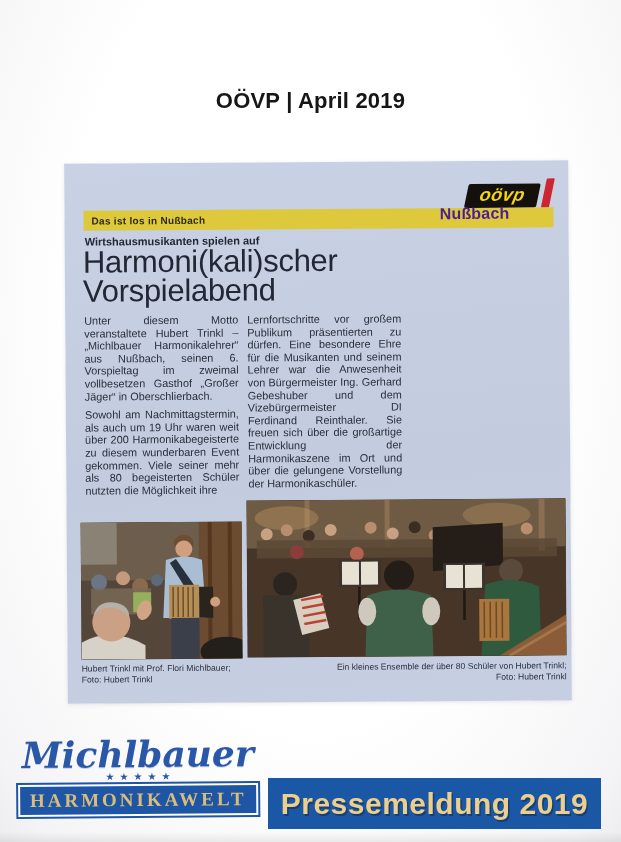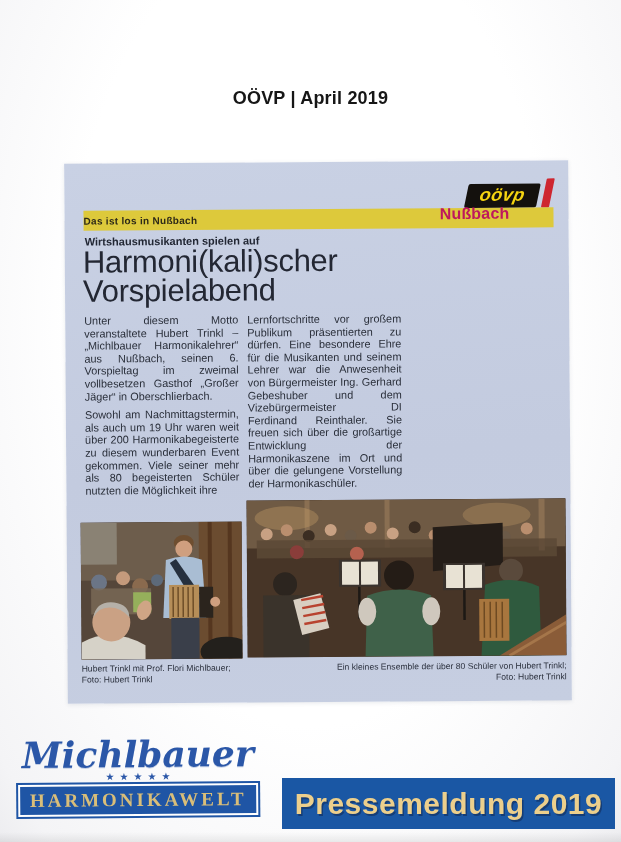--- a/index.html
+++ b/index.html
@@ -12,41 +12,41 @@
     position:relative;width:621px;height:842px;overflow:hidden;
     background:radial-gradient(ellipse at 50% 38%,#ffffff 55%,#f4f4f6 92%,#ededf0 100%);
   }
   .page::after{
     content:"";position:absolute;left:0;right:0;bottom:0;height:10px;
     background:linear-gradient(to bottom,rgba(0,0,0,0),rgba(0,0,0,0.07));
     pointer-events:none;
   }
   .page-title{
     position:absolute;top:88px;left:0;width:100%;
-    text-align:center;font-size:18px;font-weight:600;color:#161616;
+    text-align:center;font-size:22px;font-weight:600;color:#161616;
     letter-spacing:0.2px;
   }
   
   .clipping{
     position:absolute;left:66px;top:162px;width:504px;height:540px;
     background:linear-gradient(175deg,#c9d1e4 0%,#c3cbdf 55%,#c6cee1 100%);
     transform:rotate(-0.4deg);
     box-shadow:0 1px 4px rgba(60,70,100,0.12);
   }
   .band{
     position:absolute;left:19px;top:47px;width:470px;height:20px;
     background:#ddc93b;
   }
   .band-left{
-    display:inline-block;font-size:10px;font-weight:700;
+    display:inline-block;margin-left:8px;font-size:10px;font-weight:700;
     color:#2e2a18;line-height:20px;letter-spacing:0.3px;
   }
   .band-right{
     position:absolute;right:44px;top:-3px;font-size:16px;font-weight:800;
-    color:#be185d;letter-spacing:0.2px;margin-left:28px;
+    color:#4c1d95;letter-spacing:0.2px;margin-left:28px;
   }
   .oovp-logo{
     position:absolute;left:402px;top:23px;width:72px;height:24px;
     background:#14110d;transform:skewX(-12deg);border-radius:2px;
     text-align:center;
   }
   .oovp-text{
     font-style:italic;font-weight:800;font-size:18px;line-height:23px;
     color:#f5d411;letter-spacing:0.5px;
   }
@@ -99,21 +99,21 @@
   .brand-bar{
     margin-top:2px;background:#1f55a5;border:2px solid #ffffff;
     box-shadow:0 0 0 2px #1f55a5;text-align:center;padding:3px 0;
   }
   .brand-bar span{
     font-family:"Liberation Serif",serif;font-weight:700;font-size:19px;
     color:#d9be79;letter-spacing:3px;
   }
   .press-banner{
     position:absolute;left:268px;top:778px;width:333px;height:51px;
-    background:#1a57a4;text-align:center;margin-left:14px;
+    background:#1a57a4;text-align:center;
   }
   .press-banner span{
     font-weight:700;font-size:30px;line-height:51px;color:#eccf8c;
     letter-spacing:0.5px;
     text-shadow:1.5px 1.5px 0 rgba(18,40,80,0.55);
   }
 </style>
 </head>
 <body>
 

